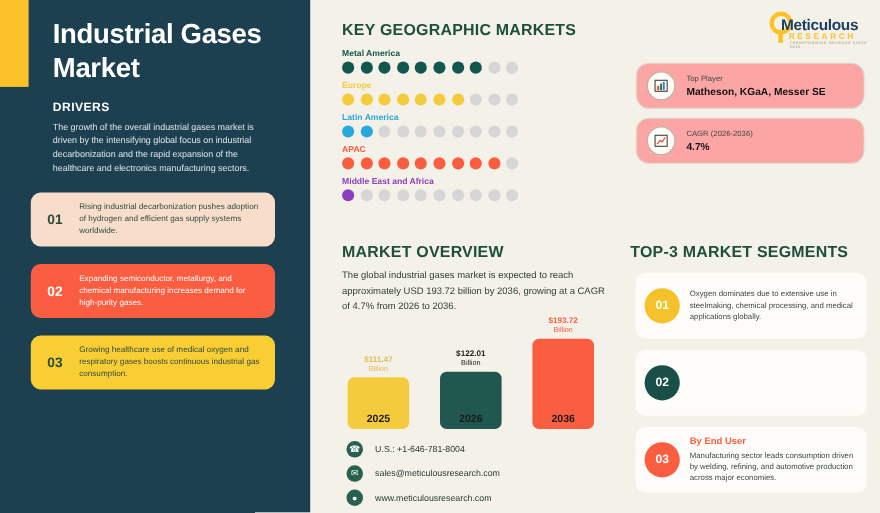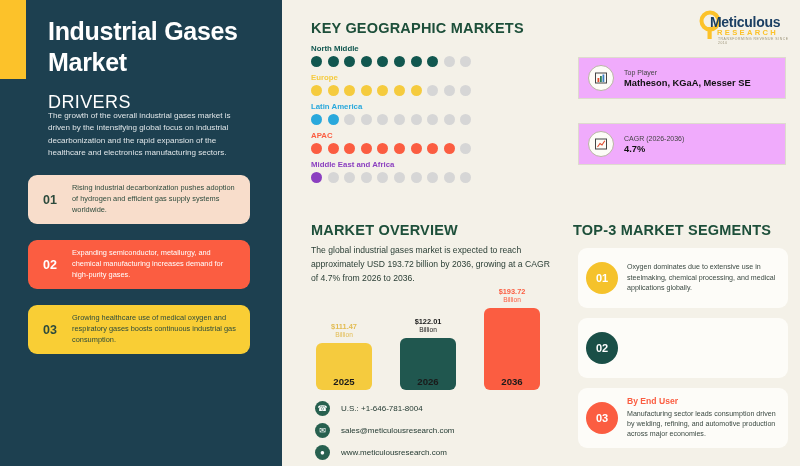--- a/index.html
+++ b/index.html
@@ -20,21 +20,21 @@
     position: absolute; left: 0; top: 0; width: 26px; height: 79px;
     background: #fcc22a;
   }
   #title {
     position: absolute; left: 48px; top: 16px; width: 225px;
     color: #ffffff; font-size: 25px; font-weight: bold; line-height: 1.22;
     letter-spacing: -0.3px;
   }
   #drivers-head {
     position: absolute; left: 48px; top: 92px;
-    color: #ffffff; font-size: 18px; font-weight: normal; letter-spacing: .4px;
+    color: #ffffff; font-size: 11px; font-weight: bold; letter-spacing: .4px;
   }
   #drivers-desc {
     position: absolute; left: 48px; top: 110px; width: 192px;
     color: #dfe5e8; font-size: 8.1px; line-height: 1.52;
   }
   .driver-card {
     position: absolute; left: 28px; width: 222px; height: 49px;
     border-radius: 9px; display: flex; align-items: center;
   }
   .driver-num {
@@ -62,22 +62,22 @@
   #geo { position: absolute; left: 311px; top: 44px; width: 250px; }
   .geo-row { margin-bottom: 3px; }
   .geo-label { font-size: 7.8px; font-weight: bold; margin-bottom: 3px; }
   .geo-dots { display: flex; gap: 5.6px; margin-bottom: 6px; }
   .dot { width: 11px; height: 11px; border-radius: 50%; background: #d6d6d6; }
 
   
   #kpis { position: absolute; left: 578px; top: 57px; width: 208px; }
   .kpi {
     display: flex; align-items: center; height: 42px;
-    background: #f0abfc; border: 1px solid #dedace; border-radius: 0;
-    margin-bottom: 24px; padding-left: 9px;
+    background: #fca5a5; border: 1px solid #dedace; border-radius: 12px;
+    margin-bottom: 8px; padding-left: 9px;
   }
   .kpi-ic {
     width: 26px; height: 26px; flex: 0 0 26px; border-radius: 50%;
     border: 1px solid #b9b4a5; background: #fdfcf7;
     display: flex; align-items: center; justify-content: center;
   }
   .kpi-tx { padding-left: 10px; }
   .kpi-lbl { font-size: 7px; color: #444; margin-bottom: 2px; }
   .kpi-val { font-size: 9.3px; font-weight: bold; color: #111; }
 
@@ -159,21 +159,21 @@
       <rect x="10.5" y="17" width="4.2" height="12" fill="#fcc22a"></rect>
     </svg>
     <div id="logo-m">Meticulous</div>
     <div id="logo-r">RESEARCH</div>
     <div id="logo-s">TRANSFORMING REVENUE SINCE 2010</div>
   </div>
 
   <div class="sec-head" id="geo-head">KEY GEOGRAPHIC MARKETS</div>
   <div id="geo">
       <div class="geo-row">
-        <div class="geo-label" style="color: rgb(17, 87, 79);">North Middle</div>
+        <div class="geo-label" style="color: rgb(17, 87, 79);">Metal America</div>
         <div class="geo-dots">
           <div class="dot" style="background: rgb(17, 87, 79);"></div>
           <div class="dot" style="background: rgb(17, 87, 79);"></div>
           <div class="dot" style="background: rgb(17, 87, 79);"></div>
           <div class="dot" style="background: rgb(17, 87, 79);"></div>
           <div class="dot" style="background: rgb(17, 87, 79);"></div>
           <div class="dot" style="background: rgb(17, 87, 79);"></div>
           <div class="dot" style="background: rgb(17, 87, 79);"></div>
           <div class="dot" style="background: rgb(17, 87, 79);"></div>
           <div class="dot"></div>

